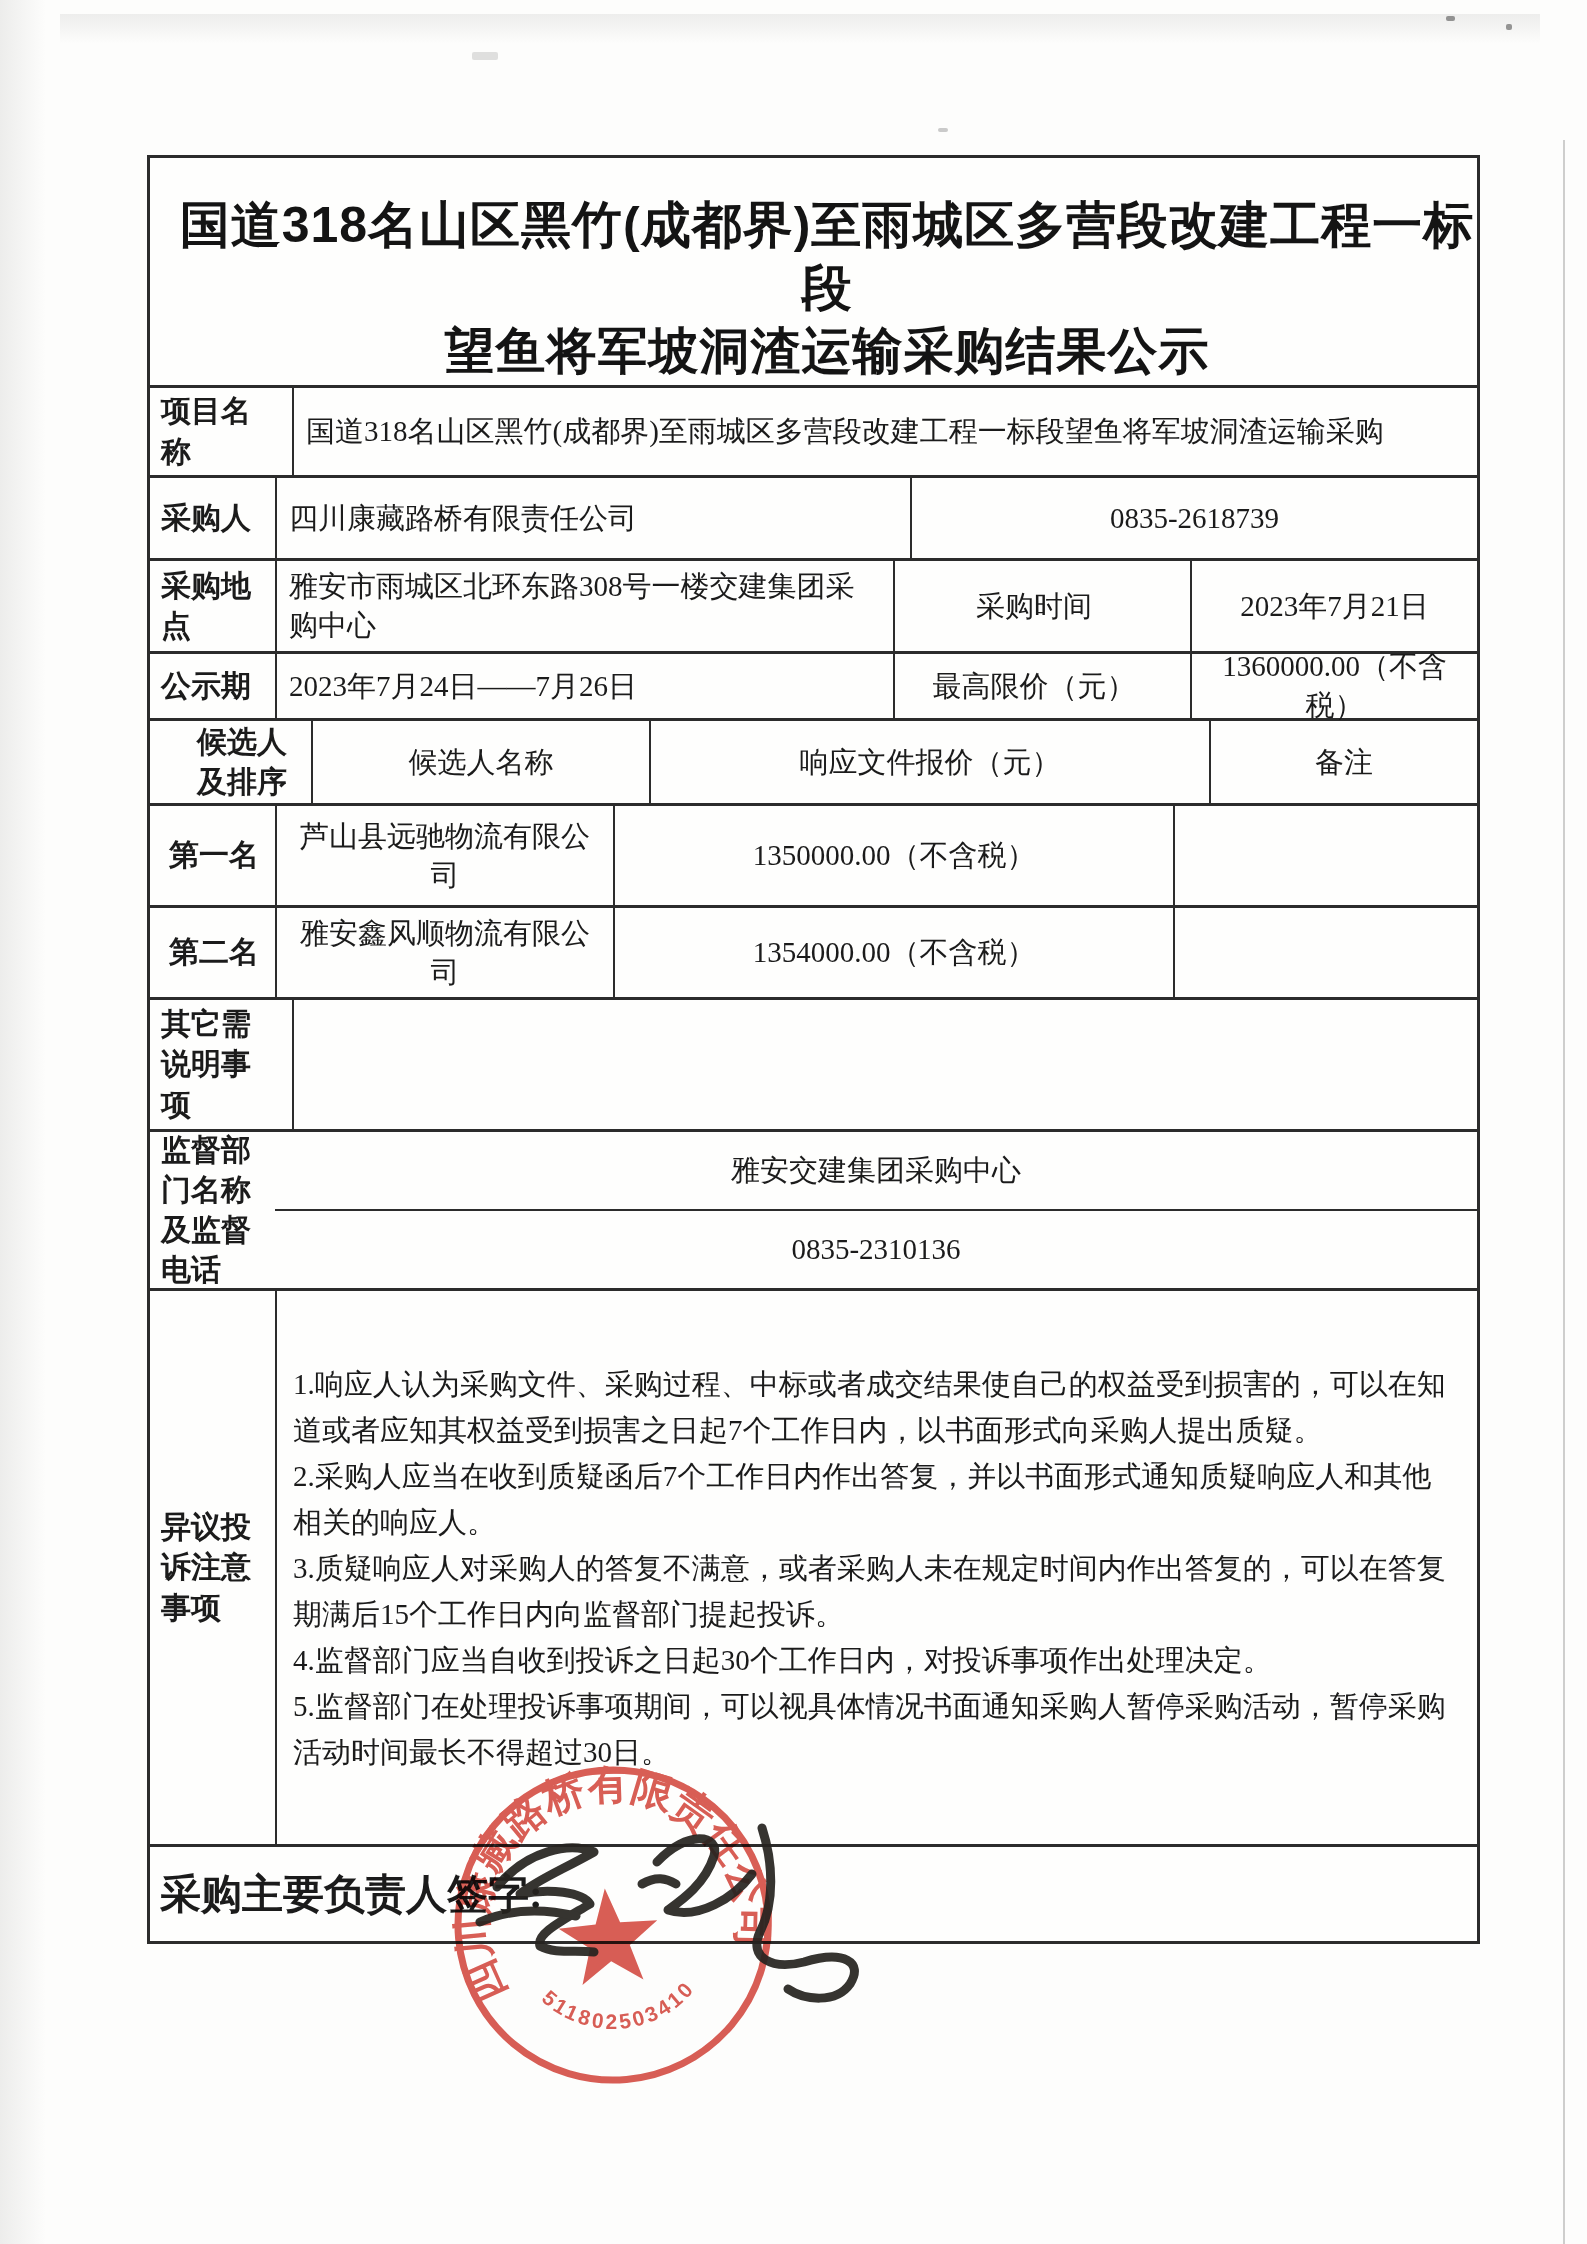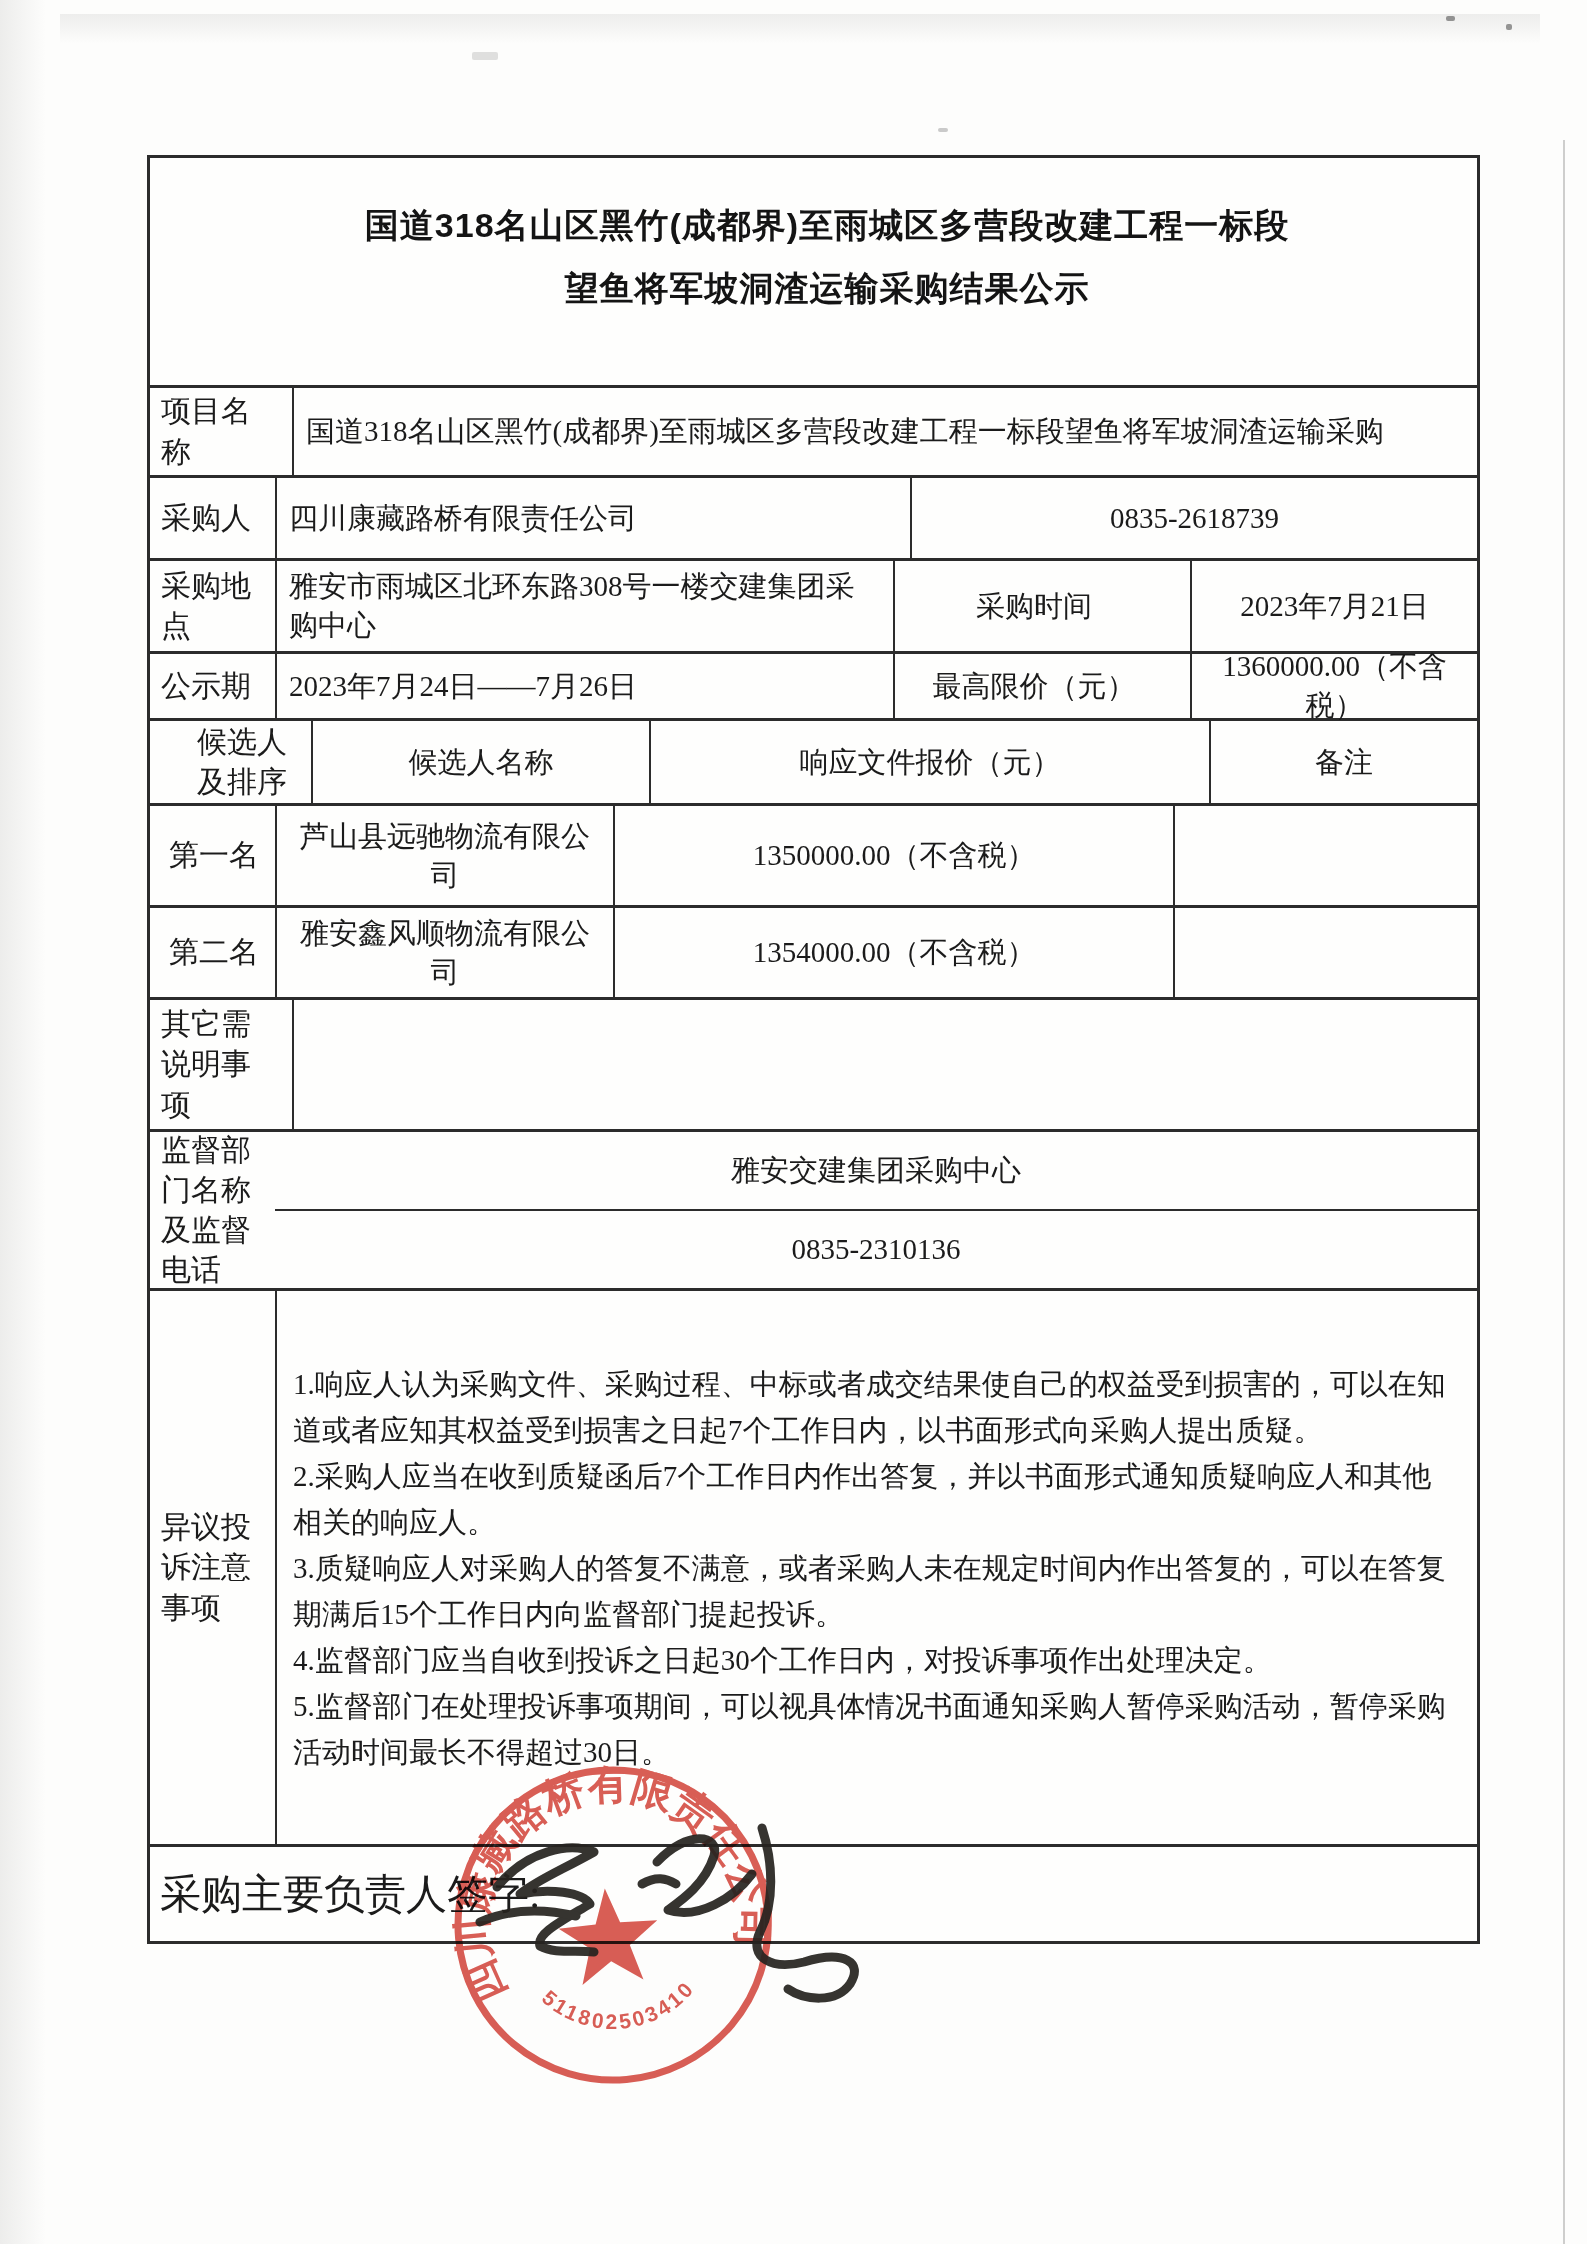--- a/index.html
+++ b/index.html
@@ -33,29 +33,29 @@
     background: #fefefd;
   }
   .row { display: flex; border-top: 3px solid #2c2c2c; align-items: stretch; }
   .row.no-top { border-top: none; }
   .cell {
     border-left: 2px solid #2c2c2c;
     padding: 6px 12px;
     display: flex; align-items: center;
     font-size: 29px; line-height: 1.34;
   }
-  .cell.first { border-left: none; }
+  .cell.first { border-left: none; font-weight: bold; }
   .label-cell { width: 125px; padding: 6px 8px 6px 11px; font-size: 30px; }
   .center { justify-content: center; text-align: center; }
 
   
   .title-row { height: 227px; display: block; text-align: center; padding-top: 36px; }
   .title-line {
     font-family: "Liberation Sans", "DejaVu Sans", sans-serif;
-    font-weight: bold; font-size: 34px; line-height: 63px; letter-spacing: 1px;
+    font-weight: bold; font-size: 50px; line-height: 63px; letter-spacing: 1px;
     color: #141414;
     margin-left: 27px;
   }
 
   .h-r1 { height: 90px; }  .h-r2 { height: 83px; }  .h-r3 { height: 93px; }
   .h-r4 { height: 67px; }  .h-r5 { height: 85px; padding-left: 36px; }  .h-r6 { height: 102px; }
   .h-r7 { height: 92px; }  .h-r8 { height: 132px; } .h-r9 { height: 159px; }
   .h-r10 { height: 556px; } .h-r11 { height: 97px; }
 
   .w-value   { width: 618px; }

